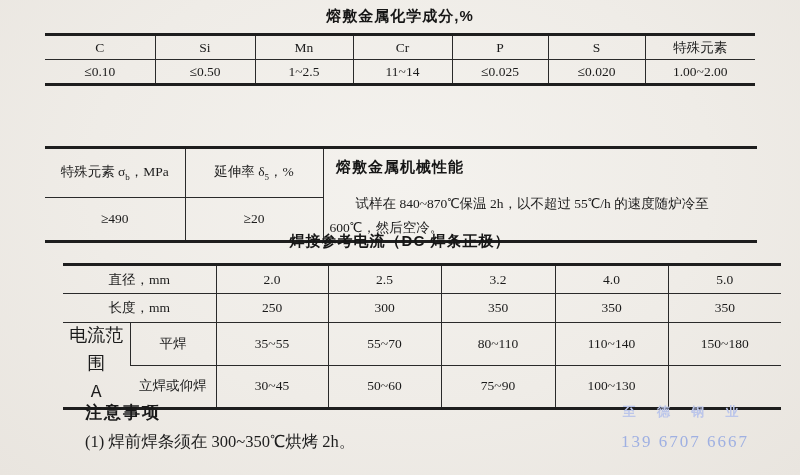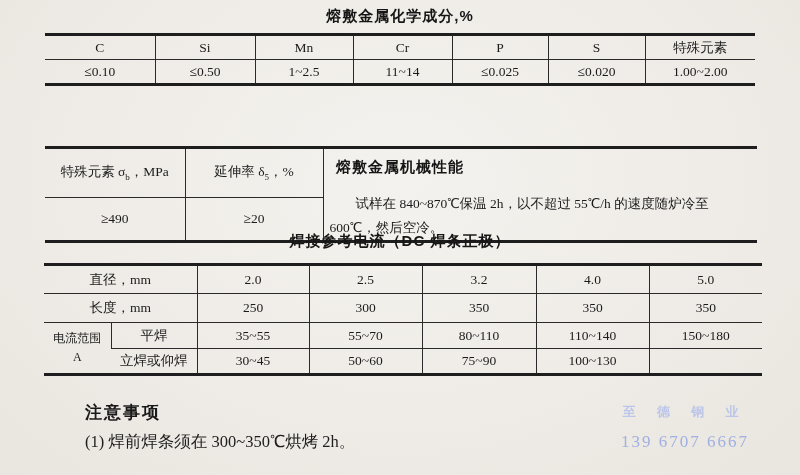--- a/index.html
+++ b/index.html
@@ -51,22 +51,22 @@
   #tbl-mech .remark-cell {
     text-align: left;
     vertical-align: middle;
     padding: 2px 6px 2px 6px;
     font-size: 13.5px;
   }
   .remark-line1 { text-indent: 26px; line-height: 1.9; white-space: nowrap; margin-top: 40px; }
   .remark-line2 { line-height: 1.6; }
   sub { font-size: 9px; }
   
-  #tbl-current { left: 44px; top: 263px; width: 718px; height: 110px; }
-  .group-label { line-height: 1.55; font-size: 12px; }
+  #tbl-current { left: 63px; top: 263px; width: 718px; height: 110px; }
+  .group-label { line-height: 1.55; font-size: 18px; font-family: Liberation Mono, monospace; }
   
   .notes-heading {
     position: absolute;
     left: 85px;
     top: 401px;
     font-size: 17px;
     font-weight: 600;
     letter-spacing: 2px;
     color: #191919;
   }

